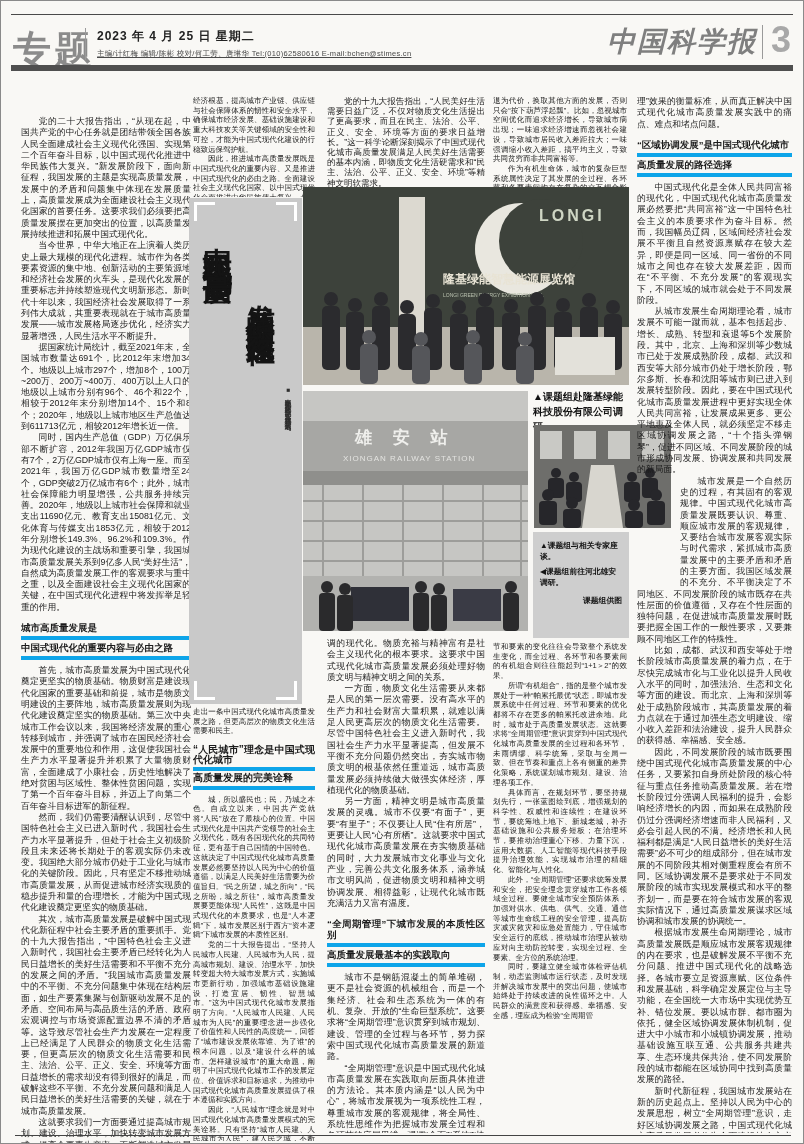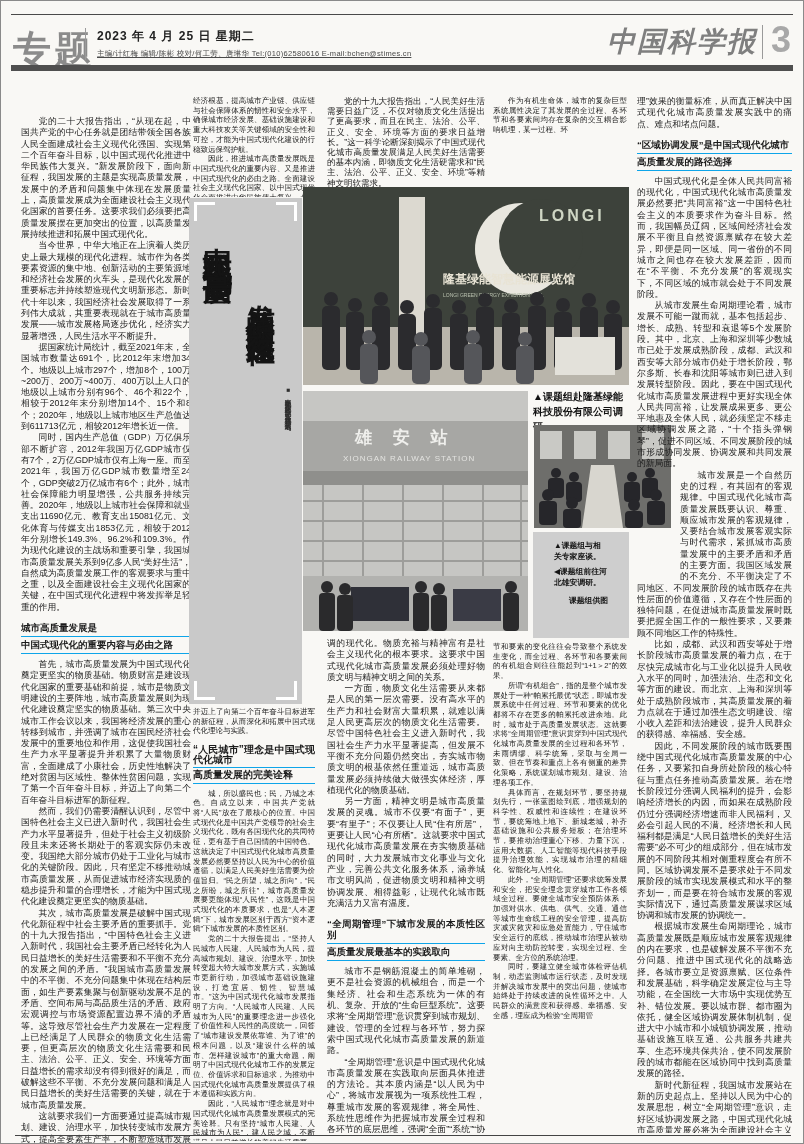--- a/index.html
+++ b/index.html
@@ -18,41 +18,41 @@
   .pg-divider{right:40px;top:24px;width:1px;height:34px;background:#9a9a9a;}
   .page-num{right:12px;top:18px;font-size:36px;color:#a8a8a8;font-weight:bold;}
   
   .col{position:absolute;text-align:justify;overflow:hidden;}
   .b9{font-size:8.8px;line-height:11.3px;}
   .b9t{font-size:8.5px;line-height:10.2px;}
   .b75{font-size:7.5px;line-height:9.7px;}
   .col p{margin:0;text-indent:2em;}
   .col p.cont{text-indent:0;}
   .sechead{font-weight:bold;margin:7px 0 5px;text-indent:0;}
-  .sechead span{display:block;border-bottom:1px solid #0ea5e9;padding:2px 0 3px;text-indent:0;}
+  .sechead span{display:block;border-bottom:4px solid #0ea5e9;padding:2px 0 3px;text-indent:0;}
   .h10 .sechead span{font-size:9.5px;line-height:11px;}
   .h8 .sechead span{font-size:10px;line-height:9.5px;}
   .bottomrule{left:14px;top:1134px;width:776px;height:1px;background:#444;}
   
   .feature{left:188px;top:197px;width:113px;height:506px;background:#c9c9c9;}
   .vline{position:absolute;writing-mode:vertical-rl;font-weight:bold;color:#141414;
          font-family:"Liberation Sans","DejaVu Sans",sans-serif;}
   .kicker{left:9px;top:26px;font-size:29px;height:470px;letter-spacing:3px;}
   .maintitle{left:52px;top:84px;font-size:29px;height:420px;letter-spacing:3px;}
   .byline{left:94px;top:188px;font-size:6.5px;height:220px;color:#2e2e2e;letter-spacing:1px;}
   .bracket{position:absolute;width:18px;height:16px;}
   .br-tl{left:5px;top:4px;border-left:3px solid #fff;border-top:3px solid #fff;}
   .br-tr{right:5px;top:4px;border-right:3px solid #fff;border-top:3px solid #fff;}
   .br-bl{left:5px;bottom:4px;border-left:3px solid #fff;border-bottom:3px solid #fff;}
   .br-br{right:5px;bottom:4px;border-right:3px solid #fff;border-bottom:3px solid #fff;}
   
   .photo{position:absolute;overflow:hidden;background:#7dd3fc;}
   .photo svg{display:block;}
   .cap1{left:532px;top:388px;width:96px;height:34px;font-size:10px;font-weight:bold;line-height:15px;color:#111;}
-  .capbox{left:532px;top:531px;width:96px;height:106px;background:#cecece;box-sizing:border-box;padding:9px 21px;}
+  .capbox{left:532px;top:531px;width:96px;height:106px;background:#cecece;box-sizing:border-box;padding:9px 7px;}
   .capbox div{font-size:7.8px;font-weight:bold;line-height:10.5px;color:#141414;margin-bottom:5px;}
   .capbox .credit{text-align:right;font-weight:bold;margin-top:8px;}
   .intrude{float:left;width:38px;height:100px;margin:2px 5px 2px 0;}
 </style>
 </head>
 <body>
 
 <div id="page">
 
   <div class="abs toprule"></div>
@@ -90,37 +90,38 @@
     <div class="bracket br-tl"></div>
     <div class="bracket br-tr"></div>
     <div class="bracket br-bl"></div>
     <div class="bracket br-br"></div>
     <div class="vline kicker">中国式现代化城市高质量</div>
     <div class="vline maintitle">发展的价值遵循与实践路径</div>
     <div class="vline byline">■李颖鹏 庞晓玲 李熙东 林鹏林 贺炳鸣</div>
   </div>
 
   <div class="col b75 h8" style="left:192px;top:706px;width:122px;height:434px;">
-    <p class="cont">并迈上了向第二个百年奋斗目标进军的新征程，从而深化和拓展中国式现代化理论与实践。</p>
+    <p class="cont">走出一条中国式现代化城市高质量发展之路，但更高层次的物质文化生活需要和民主。</p>
     <div class="sechead">
       <span>“人民城市”理念是中国式现代化城市</span>
       <span>高质量发展的完美诠释</span>
     </div>
     <p>城，所以盛民也；民，乃城之本色。自成立以来，中国共产党就将“人民”放在了最核心的位置。中国式现代化是中国共产党领导的社会主义现代化，既有各国现代化的共同特征，更有基于自己国情的中国特色。这就决定了中国式现代化城市高质量发展必然要坚持以人民为中心的价值遵循，以满足人民美好生活需要为价值旨归。“民之所望，城之所向”，“民之所盼，城之所往”，城市高质量发展要更能体现“人民性”，这既是中国式现代化的本质要求，也是“人本逻辑”下，城市发展区别于西方“资本逻辑”下城市发展的本质性区别。</p>
     <p>党的二十大报告提出，“坚持人民城市人民建、人民城市为人民，提高城市规划、建设、治理水平，加快转变超大特大城市发展方式，实施城市更新行动，加强城市基础设施建设，打造宜居、韧性、智慧城市。”这为中国式现代化城市发展指明了方向。“人民城市人民建、人民城市为人民”的重要理念进一步强化了价值性和人民性的高度统一，回答了“城市建设发展依靠谁、为了谁”的根本问题，以及“建设什么样的城市、怎样建设城市”的重大命题，阐明了中国式现代化城市工作的发展定位、价值诉求和目标追求，为推动中国式现代化城市高质量发展提供了根本遵循和实践方向。</p>
     <p>因此，“人民城市”理念就是对中国式现代化城市高质量发展模式的完美诠释。只有坚持“城市人民建、人民城市为人民”，建人民之城，不断满足人民日益增长的美好生活需要，才能真正实现中国式现代化城市高质量发展。</p>
 
   </div>
 
   <div class="col b9t" style="left:326px;top:95px;width:158px;height:95px;">
     <p>党的十九大报告指出，“人民美好生活需要日益广泛，不仅对物质文化生活提出了更高要求，而且在民主、法治、公平、正义、安全、环境等方面的要求日益增长。”这一科学论断深刻揭示了中国式现代化城市高质量发展满足人民美好生活需要的基本内涵，即物质文化生活硬需求和“民主、法治、公平、正义、安全、环境”等精神文明软需求。</p>
     <p>中国式现代化是物质文明和精神文明相协</p>
   </div>
 
   <div class="col b75" style="left:492px;top:95px;width:134px;height:91px;">
+    <p class="cont">退为代价，换取其他方面的发展，否则只会“按下葫芦浮起瓢”。比如，忽视城市空间优化而追求经济增长，导致城市病出现；一味追求经济增速而忽视社会建设，导致城市居民收入差距拉大；一味强调缩小收入差距，搞平均主义，导致共同贫穷而非共同富裕等。</p>
     <p>作为有机生命体，城市的复杂巨型系统属性决定了其发展的全过程、各环节和各要素间均存在复杂的交互耦合影响机理，某一过程、环</p>
   </div>
 
   <div class="photo" style="left:302px;top:186px;width:326px;height:198px;">
     <svg width="326" height="198" viewBox="0 0 326 198" xmlns="http://www.w3.org/2000/svg">
       <rect width="326" height="198" fill="#3d423b"></rect>
       <rect y="140" width="326" height="58" fill="#b9b5ab"></rect>
       <circle cx="218" cy="62" r="46" fill="#e9e7df"></circle>
       <circle cx="238" cy="54" r="42" fill="#3d423b"></circle>
       <rect x="96" y="10" width="26" height="140" fill="#dcd9d0"></rect>

